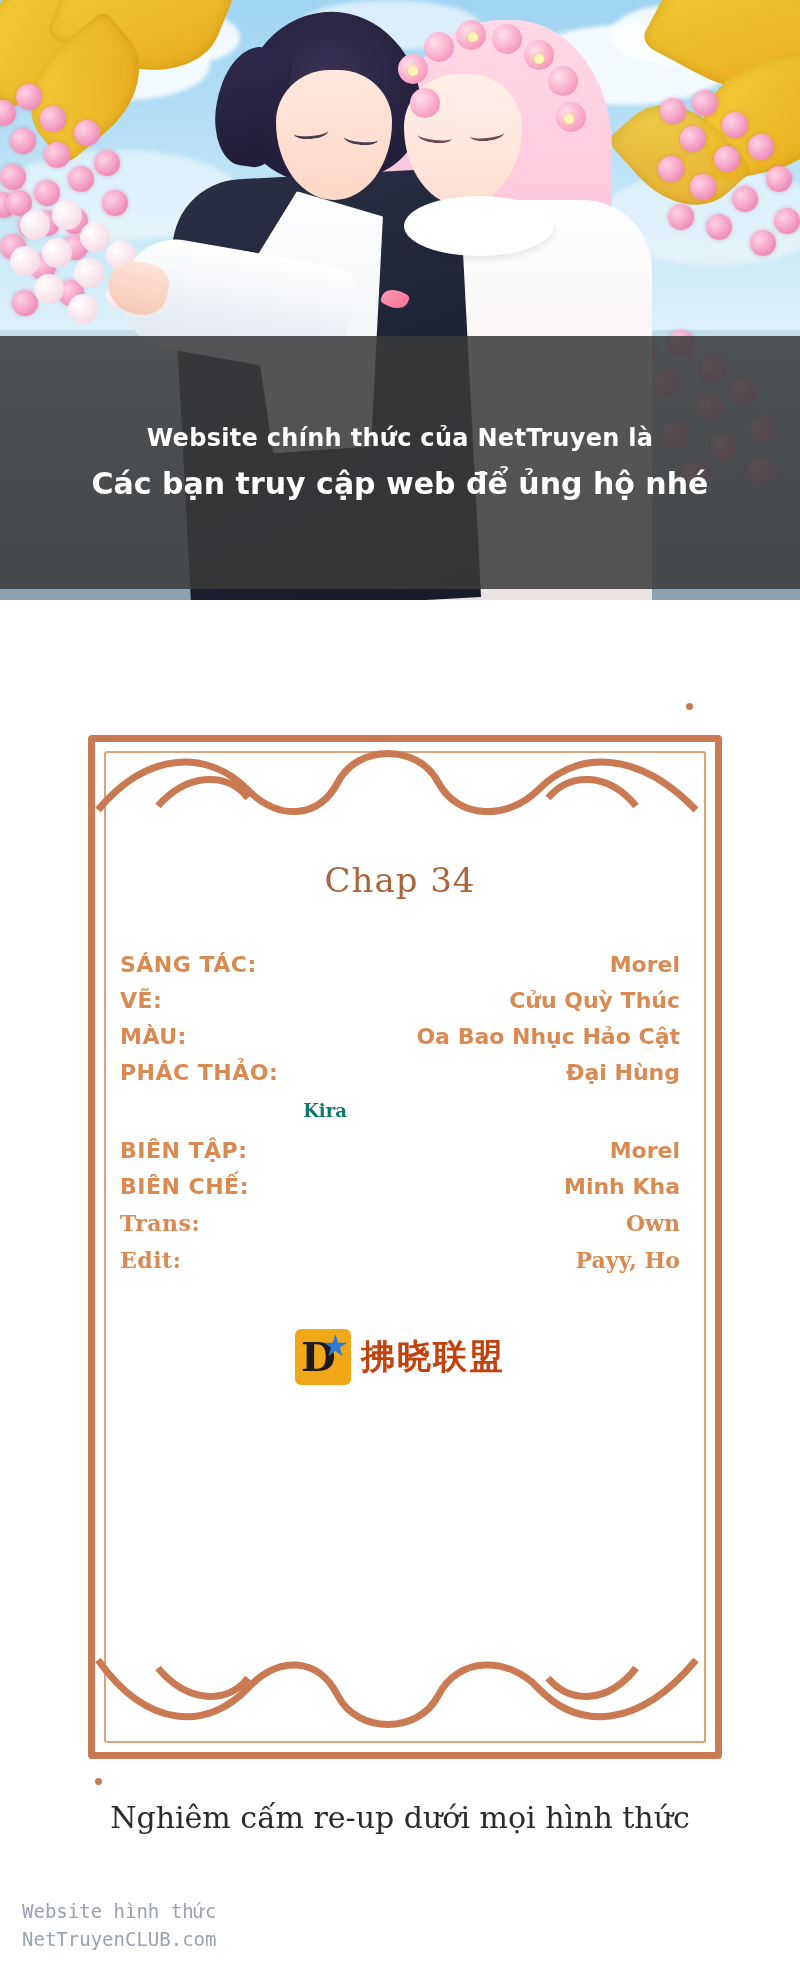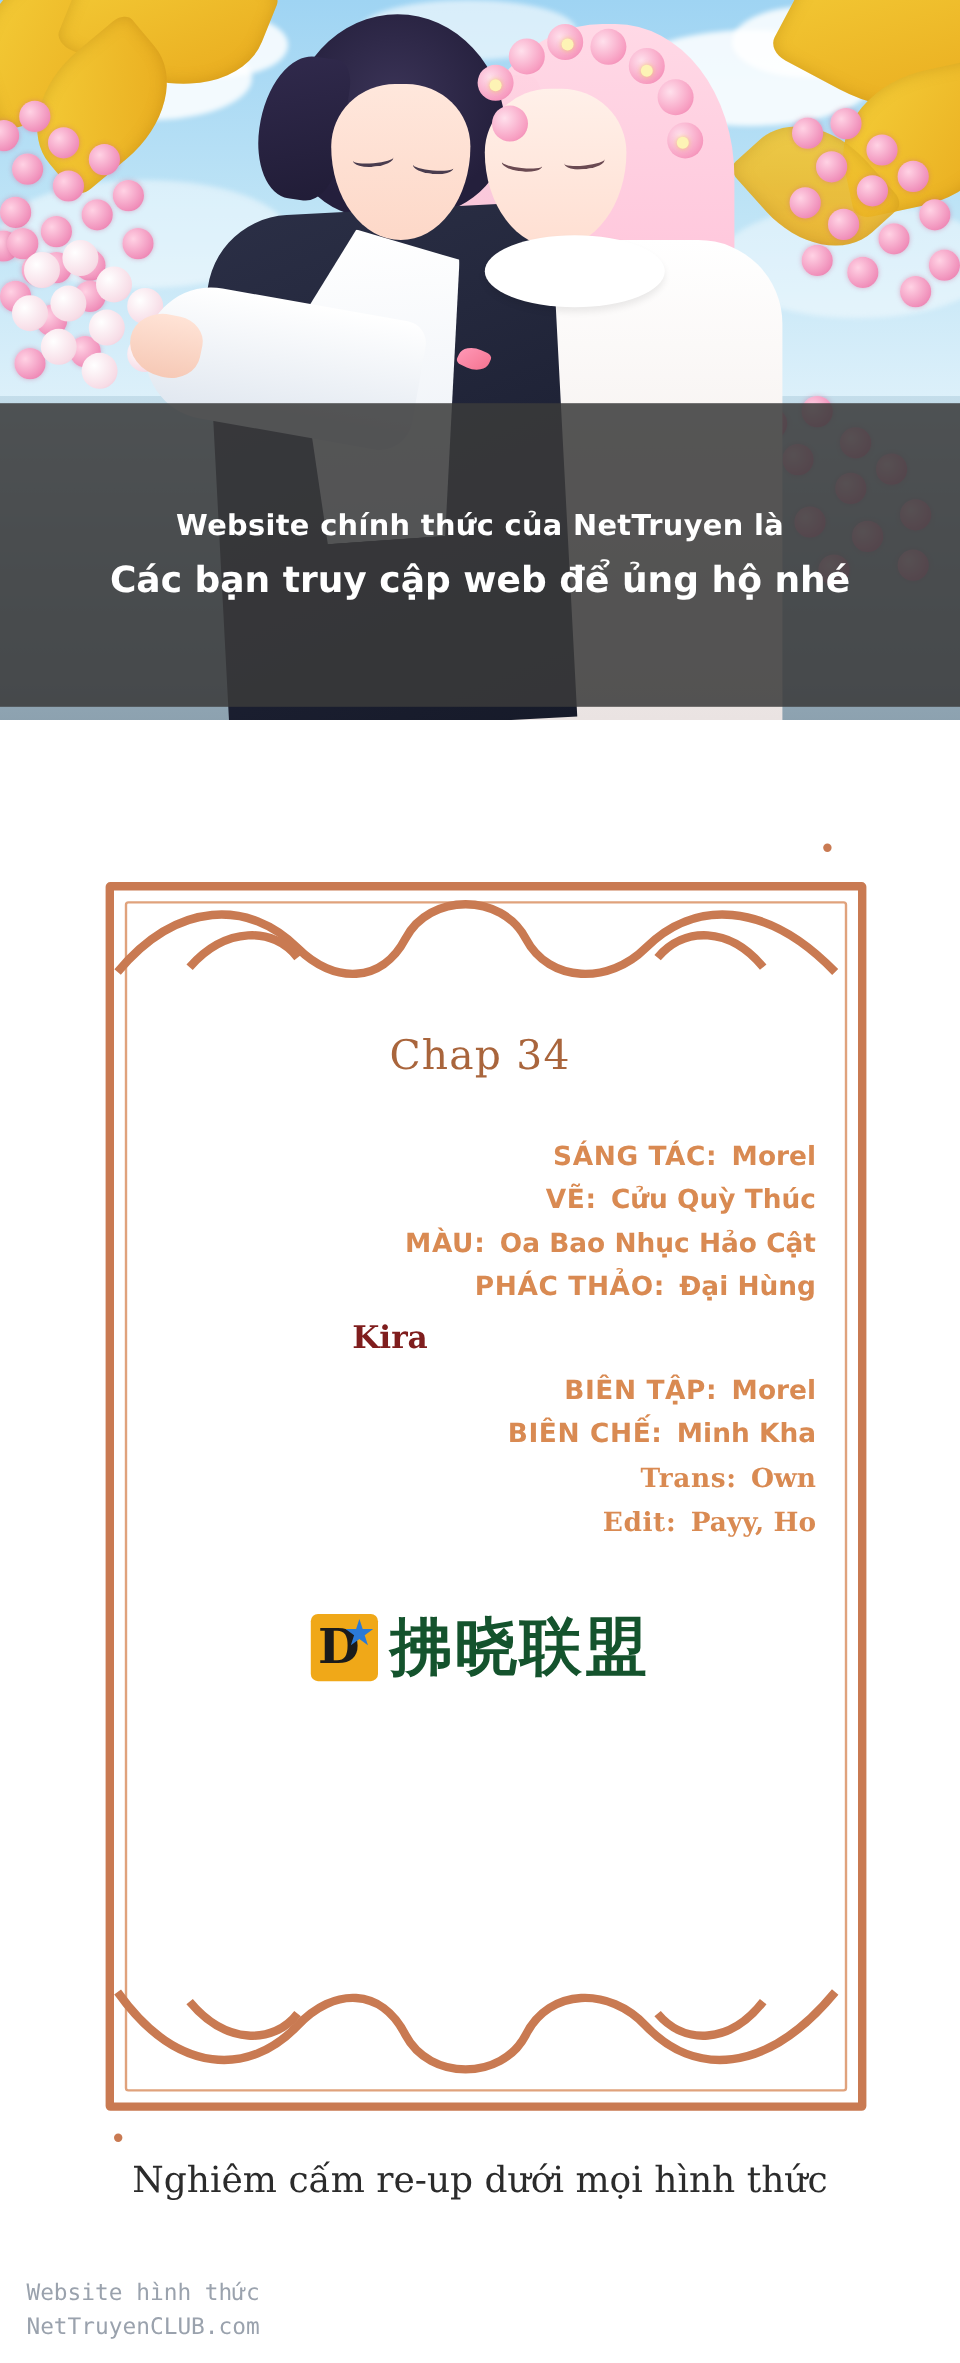--- a/index.html
+++ b/index.html
@@ -303,44 +303,44 @@
     margin-bottom: 64px;
   }
   .rows {
     display: flex;
     flex-direction: column;
     gap: 11px;
     font-family: "DejaVu Sans", sans-serif;
   }
   .row {
     display: flex;
-    justify-content: flex-end;
+    justify-content: space-between;
     align-items: baseline;
     gap: 12px;
   }
   .row .lbl {
     color: #d98a52;
     font-size: 22px;
     font-weight: 700;
     letter-spacing: .5px;
     text-align: right;
   }
   .row .val {
     color: #d98a52;
     font-size: 22px;
     font-weight: 700;
     text-align: left;
   }
   .row.serif .lbl, .row.serif .val {
     font-family: "DejaVu Serif", serif;
   }
   .solo {
-    color: #7f1d1d;
+    color: #0f766e;
     font-family: "DejaVu Serif", serif;
-    font-size: 26px;
+    font-size: 18px;
     font-weight: 700;
     margin: 4px 0 6px 0;
     text-align: center;
     padding-right: 150px;
   }
   .logo-wrap {
     margin-top: 56px;
     display: flex;
     align-items: center;
     justify-content: center;
@@ -365,23 +365,23 @@
   }
   .star-glyph {
     position: absolute;
     right: 2px; top: 2px;
     font-size: 30px;
     color: #2b7ad6;
     line-height: 1;
   }
   .logo-cn {
     font-family: "DejaVu Sans", sans-serif;
-    font-size: 52px;
-    font-weight: 700;
-    color: #14532d;
+    font-size: 34px;
+    font-weight: 700;
+    color: #c2410c;
     letter-spacing: 2px;
   }
   .warning {
     position: absolute;
     left: 0;
     top: 1200px;
     width: 800px;
     text-align: center;
     font-family: "DejaVu Serif", serif;
     font-size: 30px;

